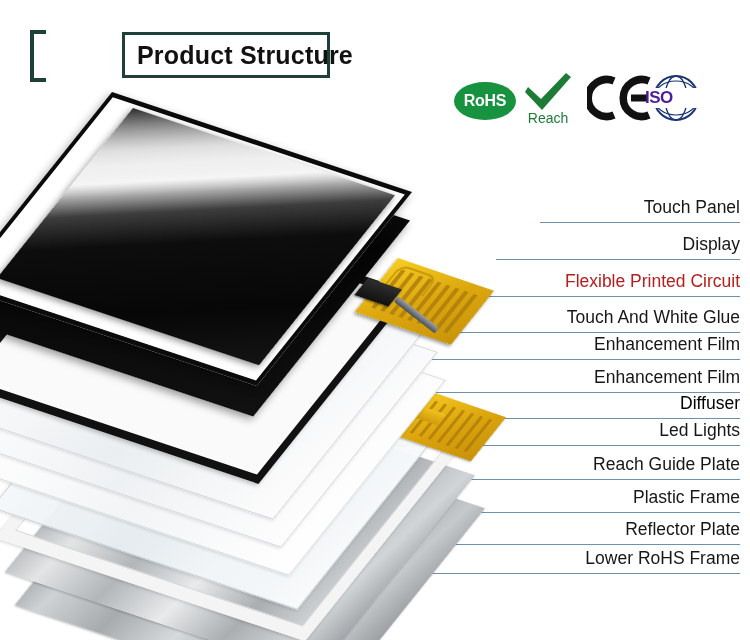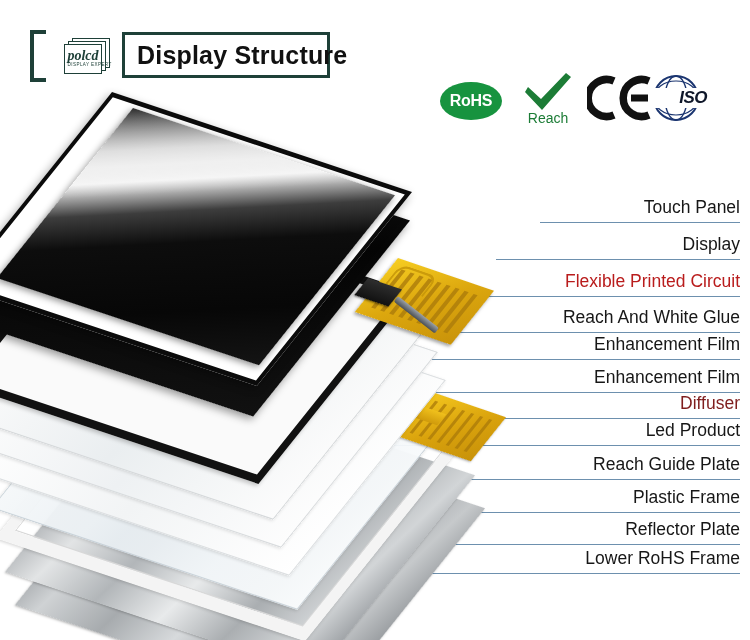--- a/index.html
+++ b/index.html
@@ -40,36 +40,36 @@
   }
   #logo-tag{
     position:absolute;left:8px;top:24px;width:38px;text-align:center;
     font-size:3.4px;color:var(--teal);letter-spacing:.3px;
     transform:scale(1.35);transform-origin:left top;white-space:nowrap;
   }
 
   
   #certs{position:absolute;left:437px;top:72px;width:280px;height:62px;}
   .cert{position:absolute;top:0;height:58px;}
-  #cert-rohs{left:3px;width:62px;}
+  #cert-rohs{left:17px;width:62px;}
   #rohs-oval{
     position:absolute;left:0;top:10px;width:62px;height:38px;border-radius:50%;
     background:#17933f;display:flex;align-items:center;justify-content:center;
   }
   #rohs-text{color:#fff;font-size:16px;font-weight:bold;letter-spacing:-.3px;}
   #cert-reach{left:80px;width:62px;}
   #reach-text{
     position:absolute;left:0;top:38px;width:62px;text-align:center;
     font-size:14px;font-weight:normal;color:#1c7c36;
   }
   #cert-ce{left:150px;width:70px;}
   #cert-iso{left:208px;width:62px;}
   #iso-text{
-    position:absolute;left:0;top:16px;width:62px;text-align:right;
-    font-size:17px;font-weight:bold;color:#0f172a;letter-spacing:-.5px;font-style:italic;
+    position:absolute;left:0;top:16px;width:62px;text-align:left;
+    font-size:17px;font-weight:bold;color:#4c1d95;letter-spacing:-.5px;
   }
 
   
   #labels{position:absolute;left:0;top:0;width:750px;height:640px;}
   .lbl-row{position:absolute;right:10px;height:30px;}
   .lbl-text{
     position:absolute;right:0;bottom:5px;
     font-size:17.5px;color:#171717;white-space:nowrap;
     font-family:"Liberation Sans", sans-serif;
     text-align:right;
@@ -154,37 +154,37 @@
     <div class="lbl-row" style="top: 230px;">
       <div class="lbl-rule" style="width: 244px; border-bottom-color: rgb(109, 144, 174);"></div>
       <div class="lbl-text" style="color: rgb(23, 23, 23);">Display</div>
     </div>
     <div class="lbl-row" style="top: 267px;">
       <div class="lbl-rule" style="width: 272px; border-bottom-color: rgb(109, 144, 174);"></div>
       <div class="lbl-text" style="color: #b91c1c;">Flexible Printed Circuit</div>
     </div>
     <div class="lbl-row" style="top: 303px;">
       <div class="lbl-rule" style="width: 310px; border-bottom-color: rgb(109, 144, 174);"></div>
-      <div class="lbl-text" style="color: rgb(23, 23, 23);">Reach And White Glue</div>
+      <div class="lbl-text" style="color: rgb(23, 23, 23);">Touch And White Glue</div>
     </div>
     <div class="lbl-row" style="top: 330px;">
       <div class="lbl-rule" style="width: 352px; border-bottom-color: rgb(109, 144, 174);"></div>
       <div class="lbl-text" style="color: rgb(23, 23, 23);">Enhancement Film</div>
     </div>
     <div class="lbl-row" style="top: 363px;">
       <div class="lbl-rule" style="width: 396px; border-bottom-color: rgb(109, 144, 174);"></div>
       <div class="lbl-text" style="color: rgb(23, 23, 23);">Enhancement Film</div>
     </div>
     <div class="lbl-row" style="top: 389px;">
       <div class="lbl-rule" style="width: 422px; border-bottom-color: rgb(109, 144, 174);"></div>
-      <div class="lbl-text" style="color: #7f1d1d;">Diffuser</div>
+      <div class="lbl-text" style="color: #000000;">Diffuser</div>
     </div>
     <div class="lbl-row" style="top: 416px;">
       <div class="lbl-rule" style="width: 452px; border-bottom-color: rgb(109, 144, 174);"></div>
-      <div class="lbl-text" style="color: rgb(23, 23, 23);">Led Product</div>
+      <div class="lbl-text" style="color: rgb(23, 23, 23);">Led Lights</div>
     </div>
     <div class="lbl-row" style="top: 450px;">
       <div class="lbl-rule" style="width: 486px; border-bottom-color: rgb(109, 144, 174);"></div>
       <div class="lbl-text" style="color: rgb(23, 23, 23);">Reach Guide Plate</div>
     </div>
     <div class="lbl-row" style="top: 483px;">
       <div class="lbl-rule" style="width: 512px; border-bottom-color: rgb(109, 144, 174);"></div>
       <div class="lbl-text" style="color: rgb(23, 23, 23); margin-top: 20px;">Plastic Frame</div>
     </div>
     <div class="lbl-row" style="top: 515px;">
@@ -193,30 +193,23 @@
     </div>
     <div class="lbl-row" style="top: 544px;">
       <div class="lbl-rule" style="width: 568px; border-bottom-color: rgb(109, 144, 174);"></div>
       <div class="lbl-text" style="color: rgb(23, 23, 23);">Lower RoHS Frame</div>
     </div>
   </div>
 
 <div id="title-bar">
   <div class="bracket"></div>
 
-  <div id="logo">
-    <div class="pg pg1"></div>
-    <div class="pg pg2"></div>
-    <div class="pg pg3"></div>
-    <div id="logo-word">polcd</div>
-    <div id="logo-tag">DISPLAY EXPERT</div>
-  </div>
 
   <div id="title-box">
-    <div id="title-text">Display Structure</div>
+    <div id="title-text">Product Structure</div>
   </div>
 </div>
 
 <div id="certs">
 
   <div class="cert" id="cert-rohs">
     <div id="rohs-oval">
       <span id="rohs-text">RoHS</span>
     </div>
   </div>

